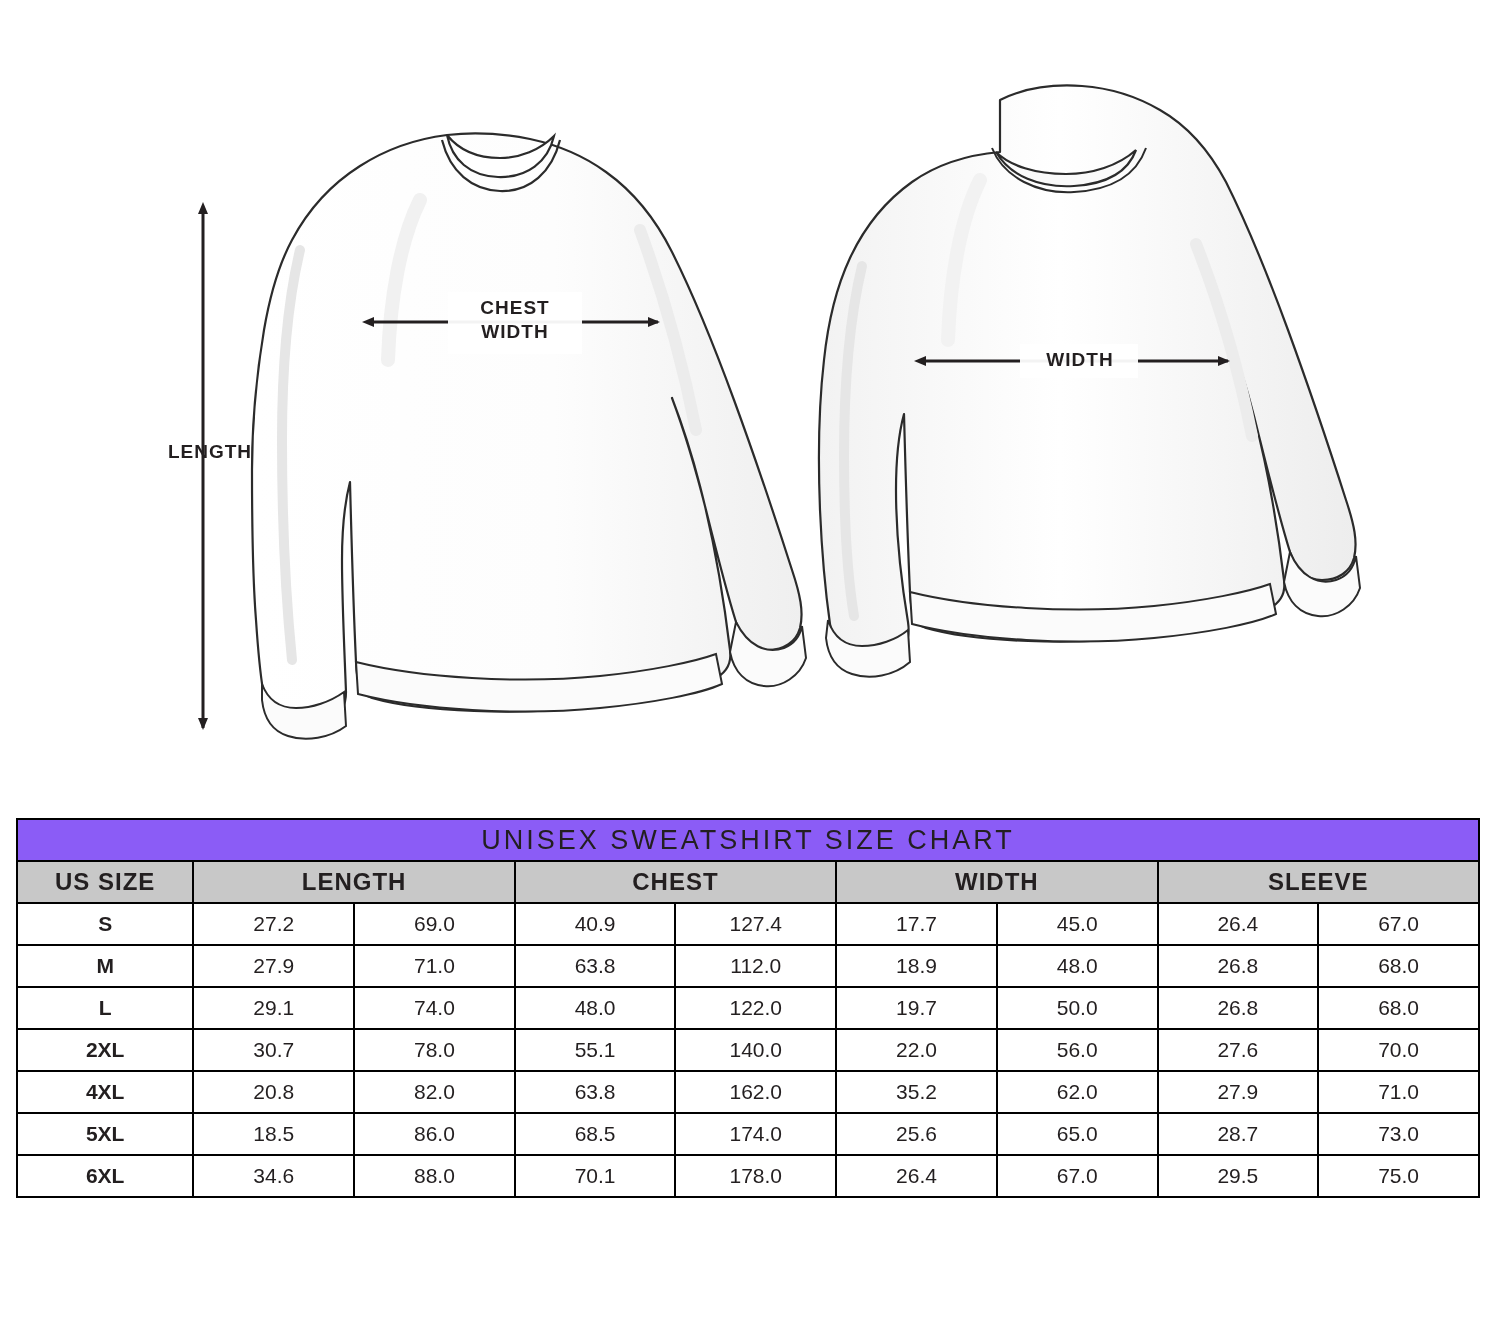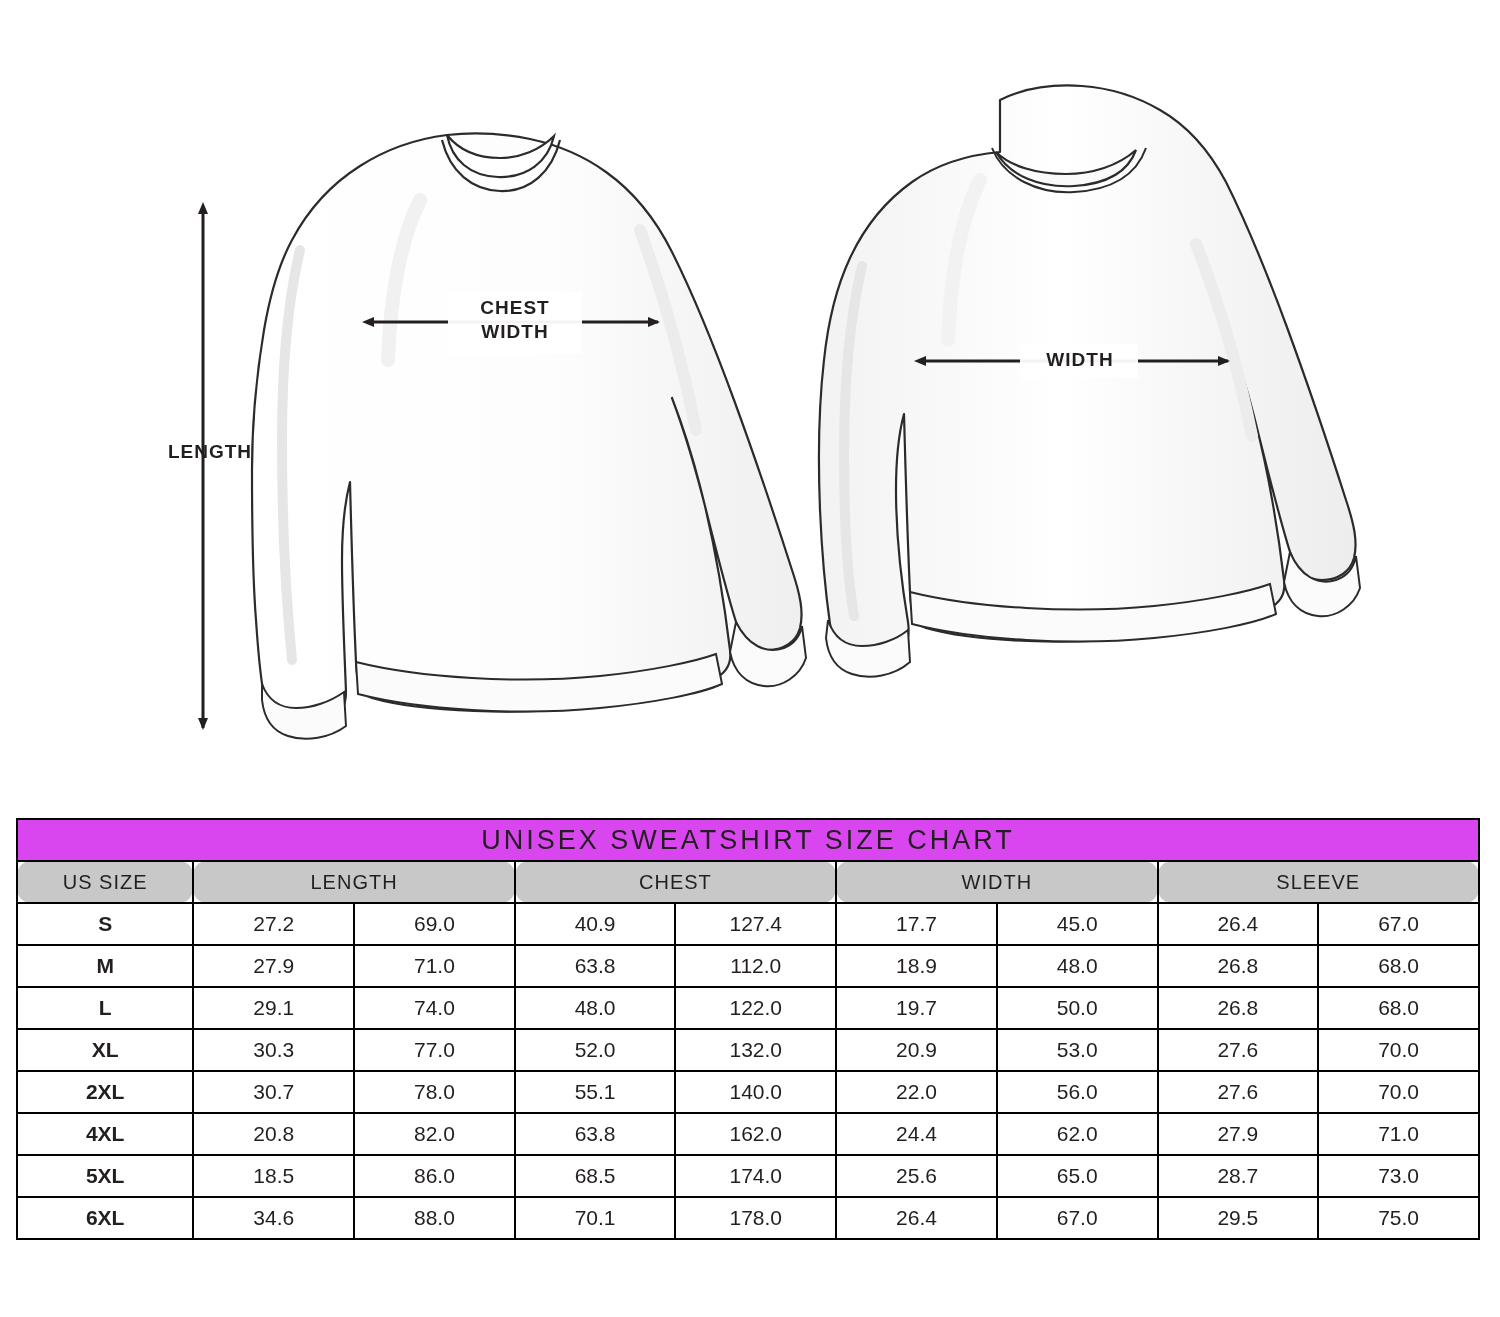--- a/index.html
+++ b/index.html
@@ -76,33 +76,32 @@
   table.size-chart td {
     border: 2px solid #000000;
     text-align: center;
     font-family: "Liberation Sans", sans-serif;
     color: #231f20;
     padding: 0;
     height: 40px;
   }
 
   .title-row th {
-    background: #d946ef;
+    background: #8b5cf6;
     font-size: 27px;
     font-weight: normal;
     letter-spacing: 3px;
     height: 48px;
   }
 
   .group-row th {
     background: #c8c8c8;
-    font-size: 20px;
-    font-weight: normal;
+    font-size: 24px;
+    font-weight: bold;
     letter-spacing: 1px;
-    border-radius: 14px;
   }
 
   .unit-row th {
     background: #c8c8c8;
     font-size: 20px;
     font-weight: bold;
     letter-spacing: 1px;
   }
 
   tbody td {
@@ -322,48 +321,37 @@
         <td>29.1</td>
         <td>74.0</td>
         <td>48.0</td>
         <td>122.0</td>
         <td>19.7</td>
         <td>50.0</td>
         <td>26.8</td>
         <td>68.0</td>
       </tr>
       <tr>
-        <td class="size-cell">XL</td>
-        <td>30.3</td>
-        <td>77.0</td>
-        <td>52.0</td>
-        <td>132.0</td>
-        <td>20.9</td>
-        <td>53.0</td>
-        <td>27.6</td>
-        <td>70.0</td>
-      </tr>
-      <tr>
         <td class="size-cell">2XL</td>
         <td>30.7</td>
         <td>78.0</td>
         <td>55.1</td>
         <td>140.0</td>
         <td>22.0</td>
         <td>56.0</td>
         <td>27.6</td>
         <td>70.0</td>
       </tr>
       <tr>
         <td class="size-cell">4XL</td>
         <td>20.8</td>
         <td>82.0</td>
         <td>63.8</td>
         <td>162.0</td>
-        <td>24.4</td>
+        <td>35.2</td>
         <td>62.0</td>
         <td>27.9</td>
         <td>71.0</td>
       </tr>
       <tr>
         <td class="size-cell">5XL</td>
         <td>18.5</td>
         <td>86.0</td>
         <td>68.5</td>
         <td>174.0</td>

